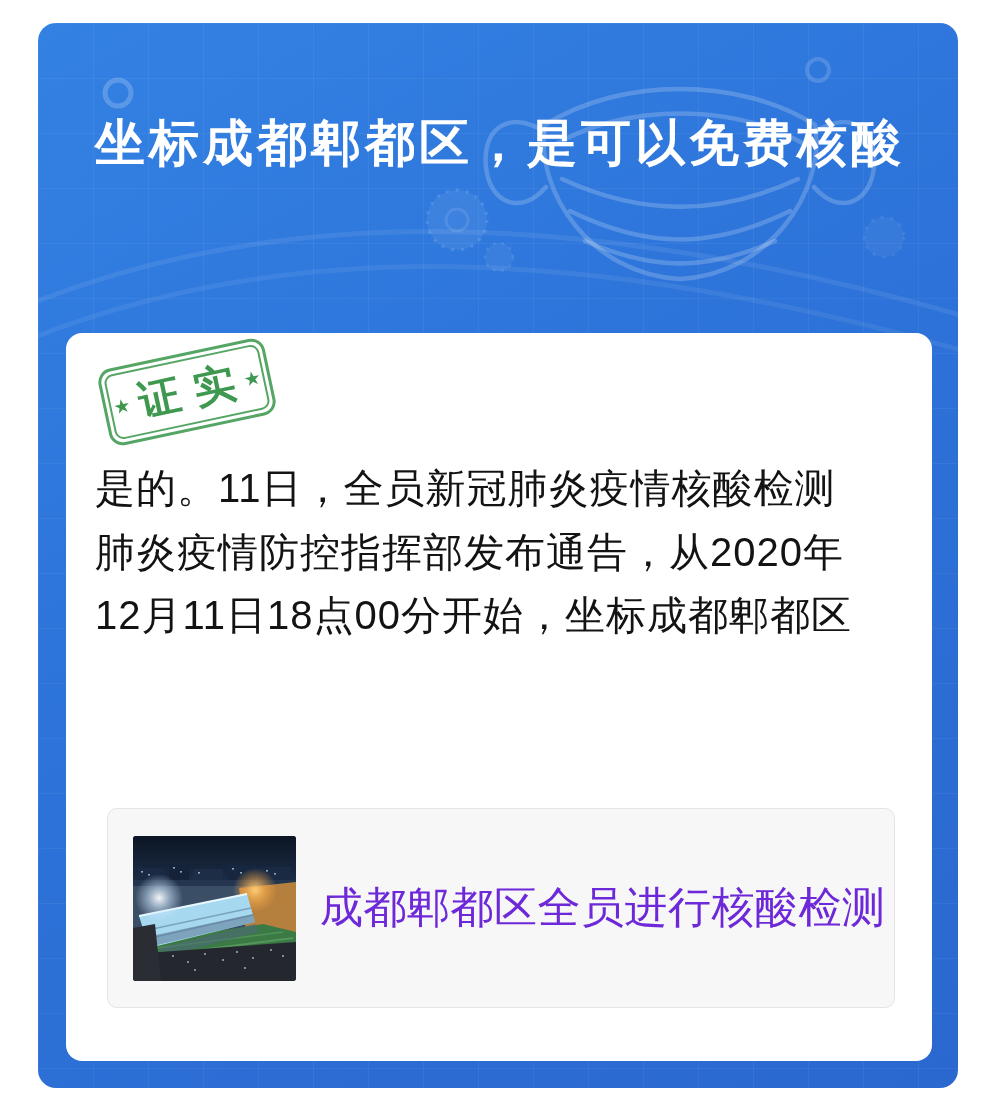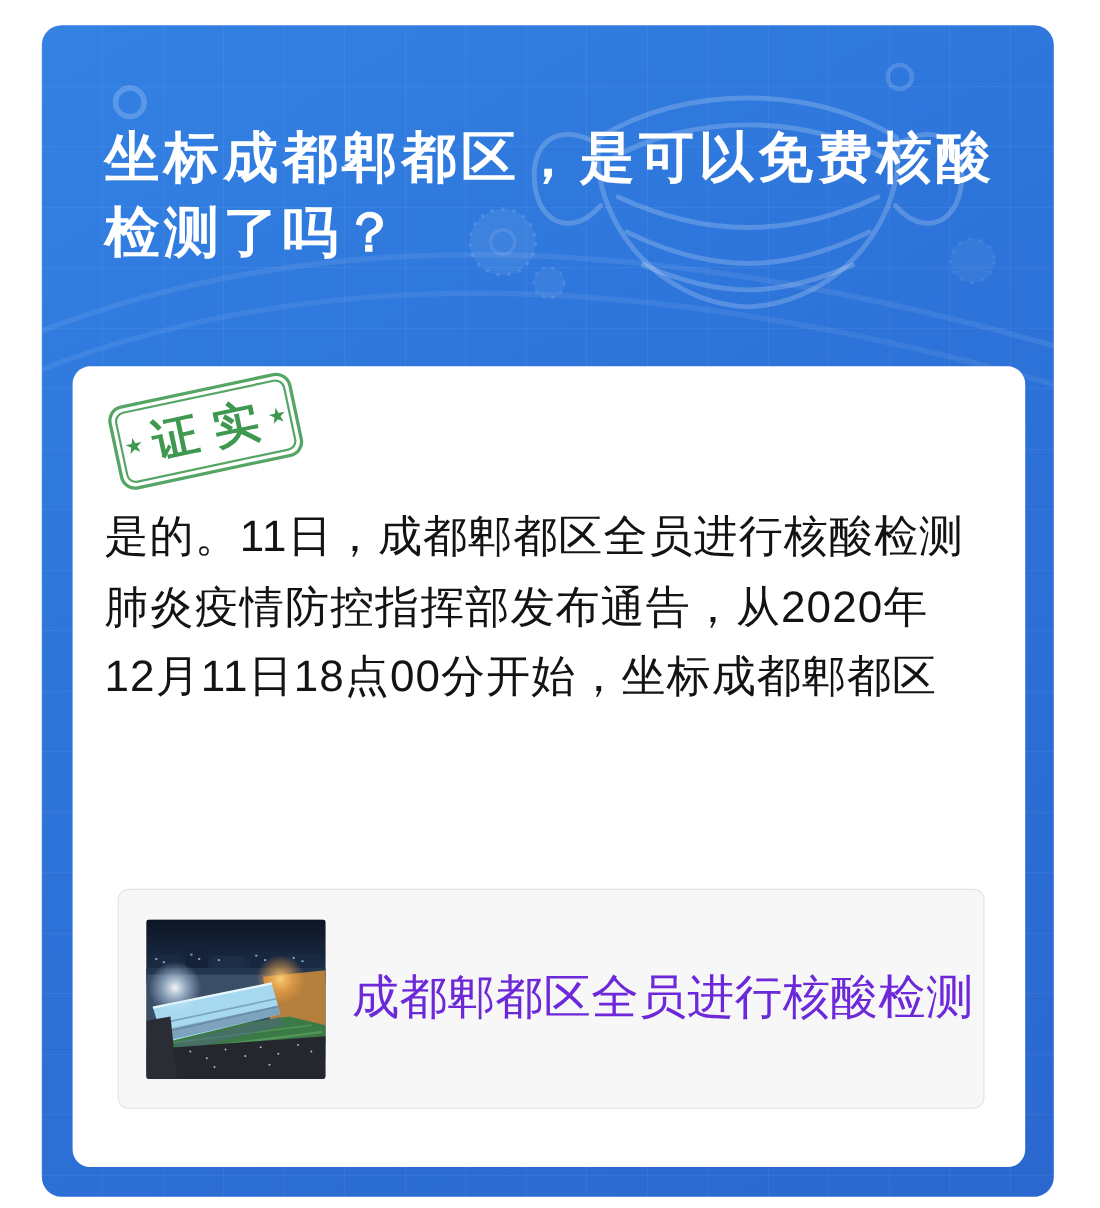--- a/index.html
+++ b/index.html
@@ -89,35 +89,34 @@
         <path d="M82,126 C162,163 238,163 318,126"></path>
         <path d="M90,158 C168,196 232,196 310,158"></path>
         <path d="M105,188 C174,218 226,218 295,188"></path>
         <path d="M64,78 C26,56 2,78 6,114 C10,152 42,162 66,134"></path>
         <path d="M336,78 C374,56 398,78 394,114 C390,152 358,162 334,134"></path>
       </g>
     </svg>
 
     <h1 class="title">
       <span>坐标成都郫都区，是可以免费核酸</span>
-      <span>检测了吗？</span>
     </h1>
 
     <div class="white-card">
 
       <div class="stamp">
         <div class="stamp-inner">
           <span class="star">★</span>
           <span class="stamp-label">证实</span>
           <span class="star">★</span>
         </div>
       </div>
 
       <div class="answer-text">
-        <div class="line">是的。11日，成都郫都区全员进行核酸检测</div>
+        <div class="line">是的。11日，全员新冠肺炎疫情核酸检测</div>
         <div class="line">肺炎疫情防控指挥部发布通告，从2020年</div>
         <div class="line">12月11日18点00分开始，坐标成都郫都区</div>
       </div>
 
       <div class="news-card">
         <svg class="thumb" viewBox="0 0 163 145" preserveAspectRatio="none" aria-hidden="true">
           <defs>
             <linearGradient id="sky" x1="0" y1="0" x2="0" y2="1">
               <stop offset="0" stop-color="#0c1524"></stop>
               <stop offset="1" stop-color="#203350"></stop>

